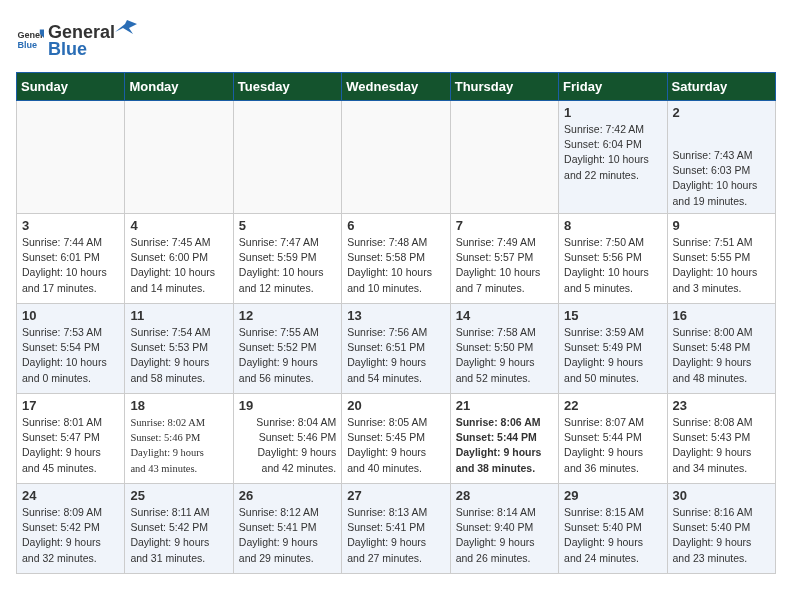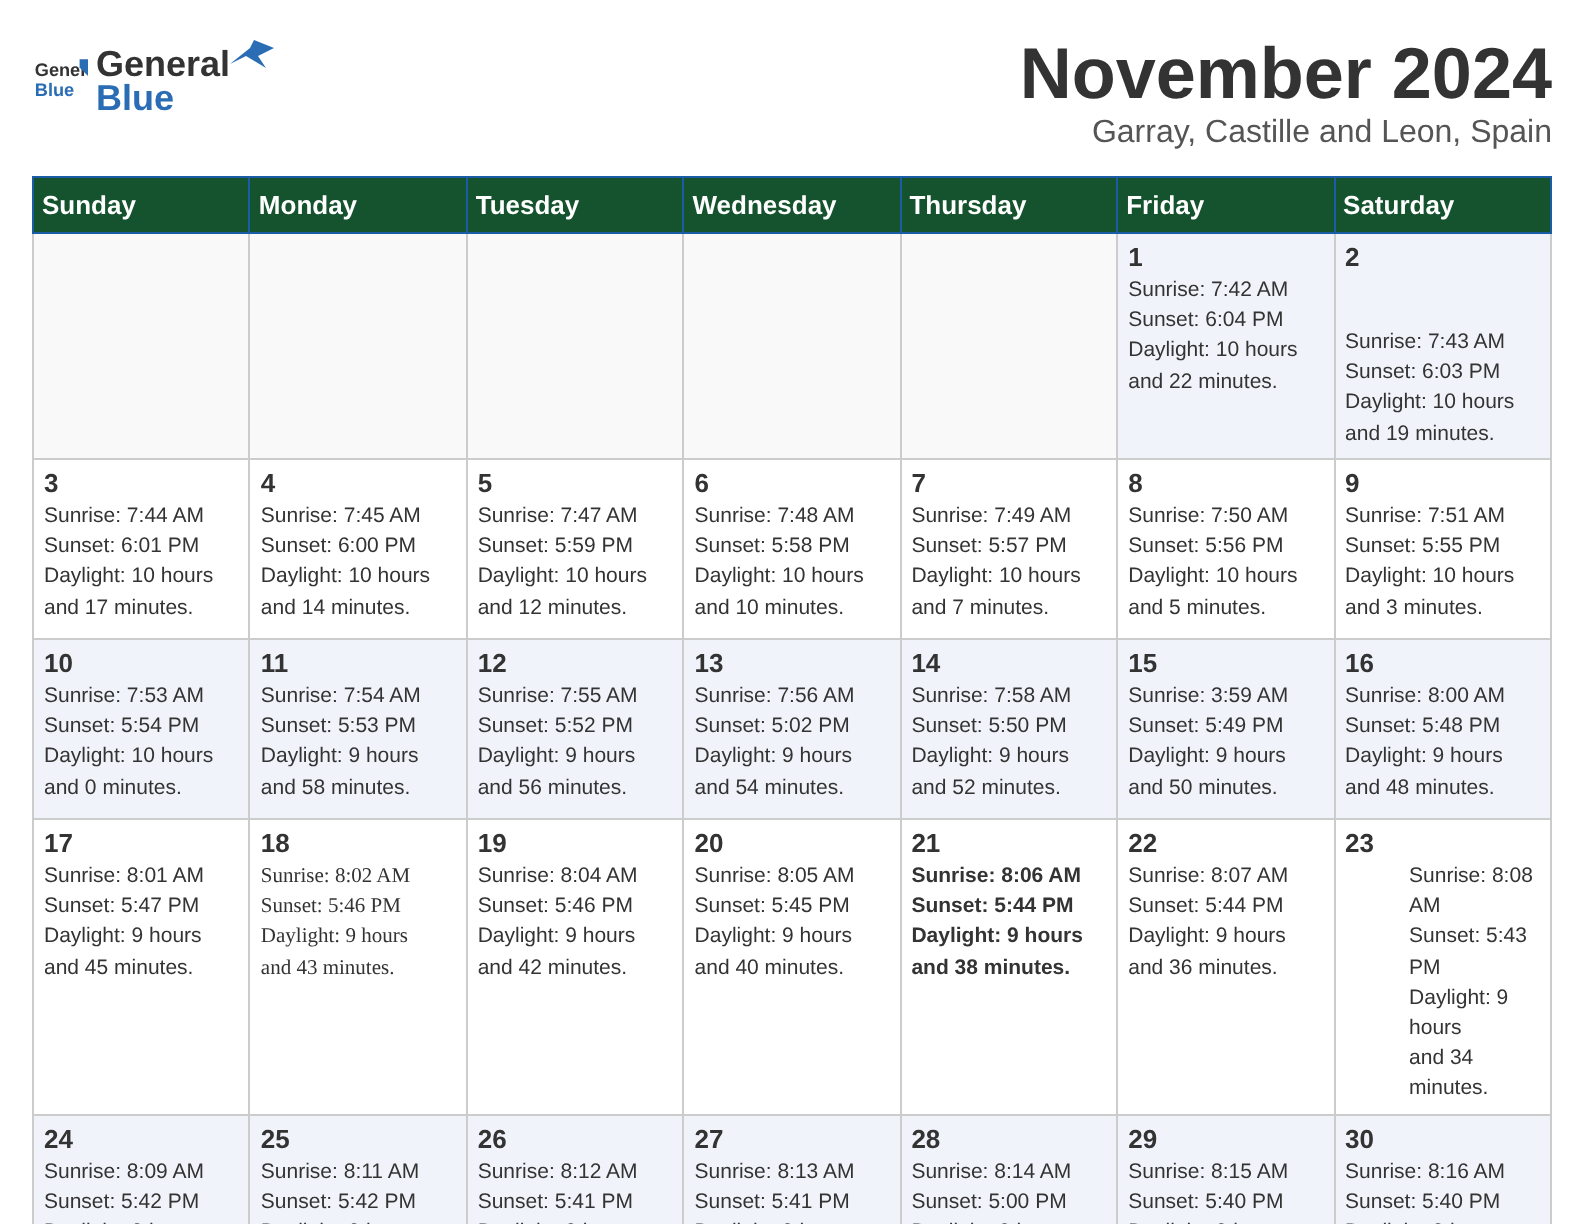--- a/index.html
+++ b/index.html
@@ -90,24 +90,20 @@
     <div>
       <div style="display:flex;align-items:baseline;gap:0;">
         <span style="font-size:18px;font-weight:bold;color:#333;">General</span>
         <svg width="22" height="22" viewBox="0 0 22 22">
           <polygon points="12,4 22,8 14,12 18,18 8,12 0,16 10,8" fill="#2a6db5"></polygon>
         </svg>
       </div>
       <div style="font-size:18px;font-weight:bold;color:#2a6db5;margin-top:-4px;">Blue</div>
     </div>
   </div>
-  <div class="title-area">
-    <div class="month-title">November 2024</div>
-    <div class="location-title">Garray, Castille and Leon, Spain</div>
-  </div>
 </div>
 
 <table>
   <thead>
     <tr>
     <th>Sunday</th>
         <th>Monday</th>
         <th>Tuesday</th>
         <th>Wednesday</th>
         <th>Thursday</th>
@@ -206,21 +202,21 @@
         <td class="alt-row">
           <span class="day-num">12</span>
           <div class="day-info" style="white-space: pre-line;">Sunrise: 7:55 AM
 Sunset: 5:52 PM
 Daylight: 9 hours
 and 56 minutes.</div>
         </td>
         <td class="alt-row">
           <span class="day-num">13</span>
           <div class="day-info" style="white-space: pre-line;">Sunrise: 7:56 AM
-Sunset: 5:02 PM
+Sunset: 6:51 PM
 Daylight: 9 hours
 and 54 minutes.</div>
         </td>
         <td class="alt-row">
           <span class="day-num">14</span>
           <div class="day-info" style="white-space: pre-line;">Sunrise: 7:58 AM
 Sunset: 5:50 PM
 Daylight: 9 hours
 and 52 minutes.</div>
         </td>
@@ -249,21 +245,21 @@
         </td>
         <td>
           <span class="day-num">18</span>
           <div class="day-info" style="white-space: pre-line; font-family: Liberation Serif, serif;">Sunrise: 8:02 AM
 Sunset: 5:46 PM
 Daylight: 9 hours
 and 43 minutes.</div>
         </td>
         <td>
           <span class="day-num">19</span>
-          <div class="day-info" style="white-space: pre-line;">Sunrise: 8:04 AM
+          <div class="day-info" style="white-space: pre-line; text-align: right;">Sunrise: 8:04 AM
 Sunset: 5:46 PM
 Daylight: 9 hours
 and 42 minutes.</div>
         </td>
         <td>
           <span class="day-num">20</span>
           <div class="day-info" style="white-space: pre-line;">Sunrise: 8:05 AM
 Sunset: 5:45 PM
 Daylight: 9 hours
 and 40 minutes.</div>
@@ -277,21 +273,21 @@
         </td>
         <td>
           <span class="day-num">22</span>
           <div class="day-info" style="white-space: pre-line;">Sunrise: 8:07 AM
 Sunset: 5:44 PM
 Daylight: 9 hours
 and 36 minutes.</div>
         </td>
         <td>
           <span class="day-num">23</span>
-          <div class="day-info" style="white-space: pre-line; margin-left: 32px;">Sunrise: 8:08 AM
+          <div class="day-info" style="white-space: pre-line;">Sunrise: 8:08 AM
 Sunset: 5:43 PM
 Daylight: 9 hours
 and 34 minutes.</div>
         </td>
       </tr>
       <tr>
         <td class="alt-row">
           <span class="day-num">24</span>
           <div class="day-info" style="white-space: pre-line;">Sunrise: 8:09 AM
 Sunset: 5:42 PM
@@ -315,21 +311,21 @@
         <td class="alt-row">
           <span class="day-num">27</span>
           <div class="day-info" style="white-space: pre-line;">Sunrise: 8:13 AM
 Sunset: 5:41 PM
 Daylight: 9 hours
 and 27 minutes.</div>
         </td>
         <td class="alt-row">
           <span class="day-num">28</span>
           <div class="day-info" style="white-space: pre-line;">Sunrise: 8:14 AM
-Sunset: 5:00 PM
+Sunset: 9:40 PM
 Daylight: 9 hours
 and 26 minutes.</div>
         </td>
         <td class="alt-row">
           <span class="day-num">29</span>
           <div class="day-info" style="white-space: pre-line;">Sunrise: 8:15 AM
 Sunset: 5:40 PM
 Daylight: 9 hours
 and 24 minutes.</div>
         </td>

